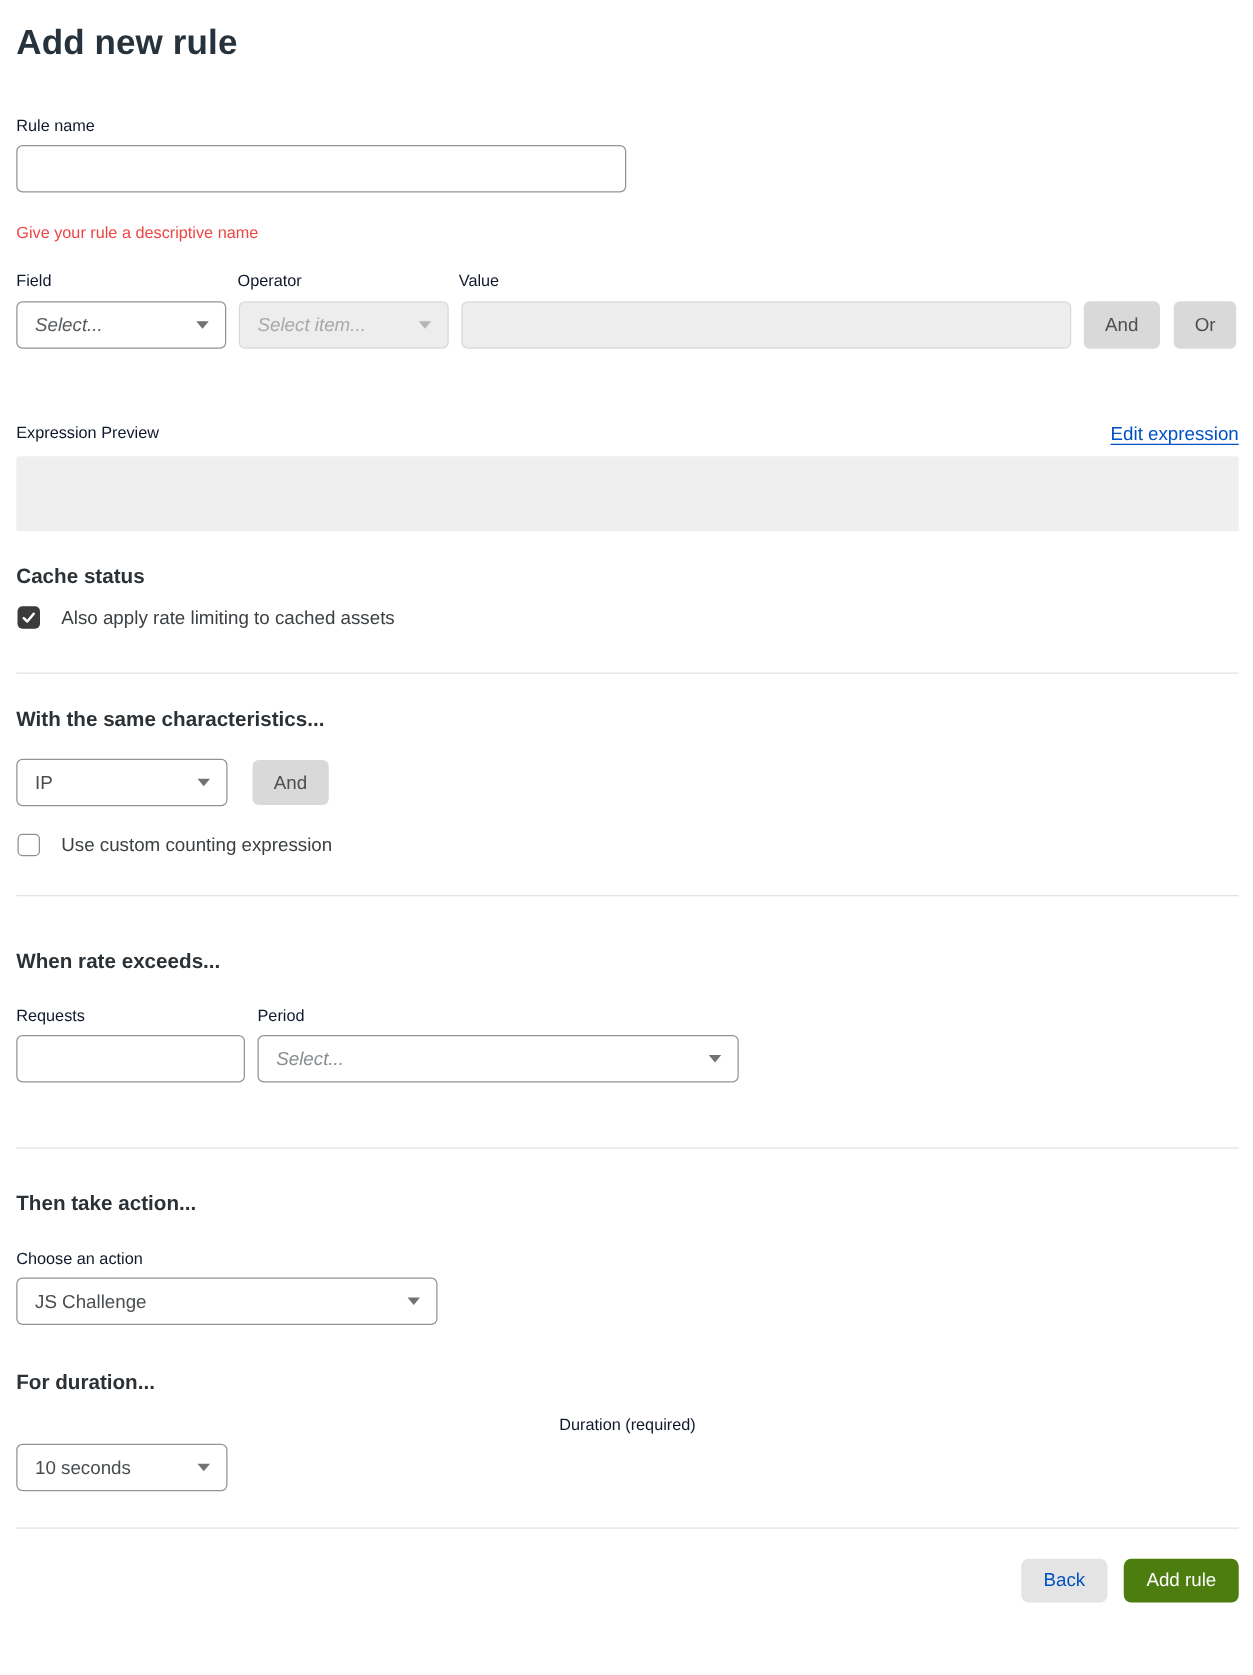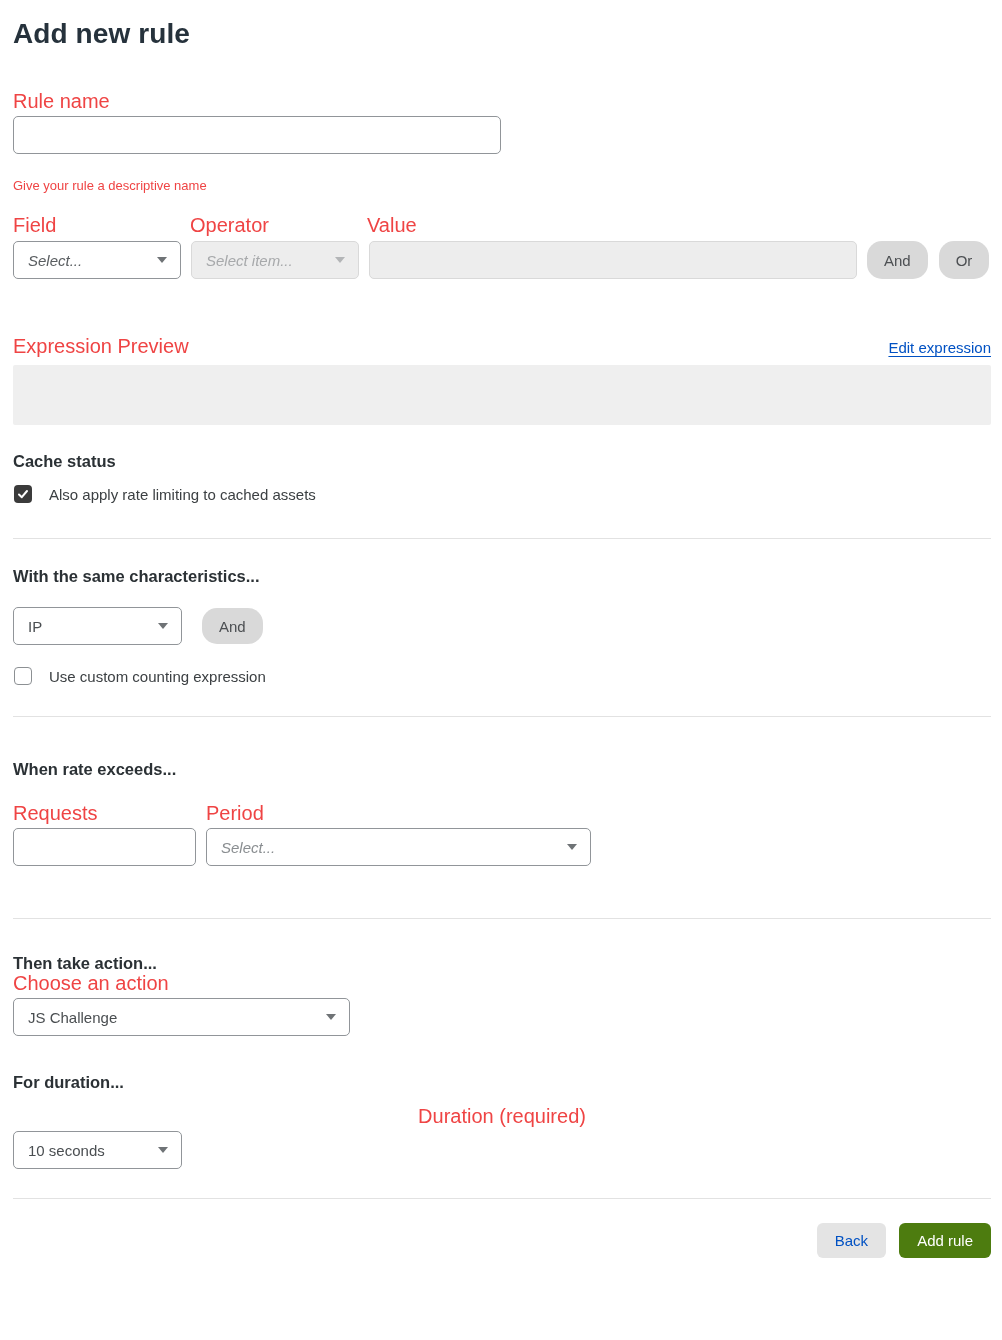--- a/index.html
+++ b/index.html
@@ -13,22 +13,22 @@
   .page { padding: 18px 11px 0 13px; width: 1002px; }
 
   h1.page-title {
     font-size: 28px;
     font-weight: 700;
     color: #26323c;
     letter-spacing: 0.1px;
   }
 
   .field-label {
-    font-size: 20px;
-    color: #ef4444;
+    font-size: 13px;
+    color: #0f172a;
     line-height: 20px;
   }
   .helper-text {
     font-size: 13px;
     color: #ef4444;
     margin-top: 24px;
   }
 
   .section-heading {
     font-size: 16.5px;
@@ -86,21 +86,21 @@
     height: 38px;
     background: #ededed;
     border: 1px solid #d9d9d9;
     border-radius: 5px;
   }
 
   .btn-gray {
     height: 38px;
     background: #d9d9d9;
     border: none;
-    border-radius: 15px;
+    border-radius: 5px;
     font-size: 15px;
     font-family: "Liberation Sans", "DejaVu Sans", sans-serif;
     color: #4c4f52;
     padding: 0 17px;
     cursor: pointer;
   }
 
   .labels-row { display: flex; margin-top: 22px; }
   .controls-row { display: flex; align-items: center; margin-top: 6px; }
 
@@ -266,21 +266,21 @@
     <input class="text-input" style="width: 183px;" type="text" value="">
     <div class="select-box" style="width:385px;">
       <span class="placeholder" style="color:#8a8e91;">Select...</span>
       <span class="chevron"></span>
     </div>
   </div>
 
   <hr class="divider" style="margin-top:52px;">
 
   <div class="section-heading" style="margin-top:35px;">Then take action...</div>
-  <div class="field-label" style="">Choose an action</div>
+  <div class="field-label" style="margin-top:24px;">Choose an action</div>
   <div class="select-box" style="width:337px; margin-top:5px;">
     <span>JS Challenge</span>
     <span class="chevron"></span>
   </div>
 
   <div class="section-heading" style="margin-top:37px;">For duration...</div>
   <div class="field-label" style="margin-top:14px;text-align:center;">Duration (required)</div>
   <div class="select-box" style="width:169px; margin-top:5px;gap:32px;">
     <span>10 seconds</span>
     <span class="chevron"></span>

